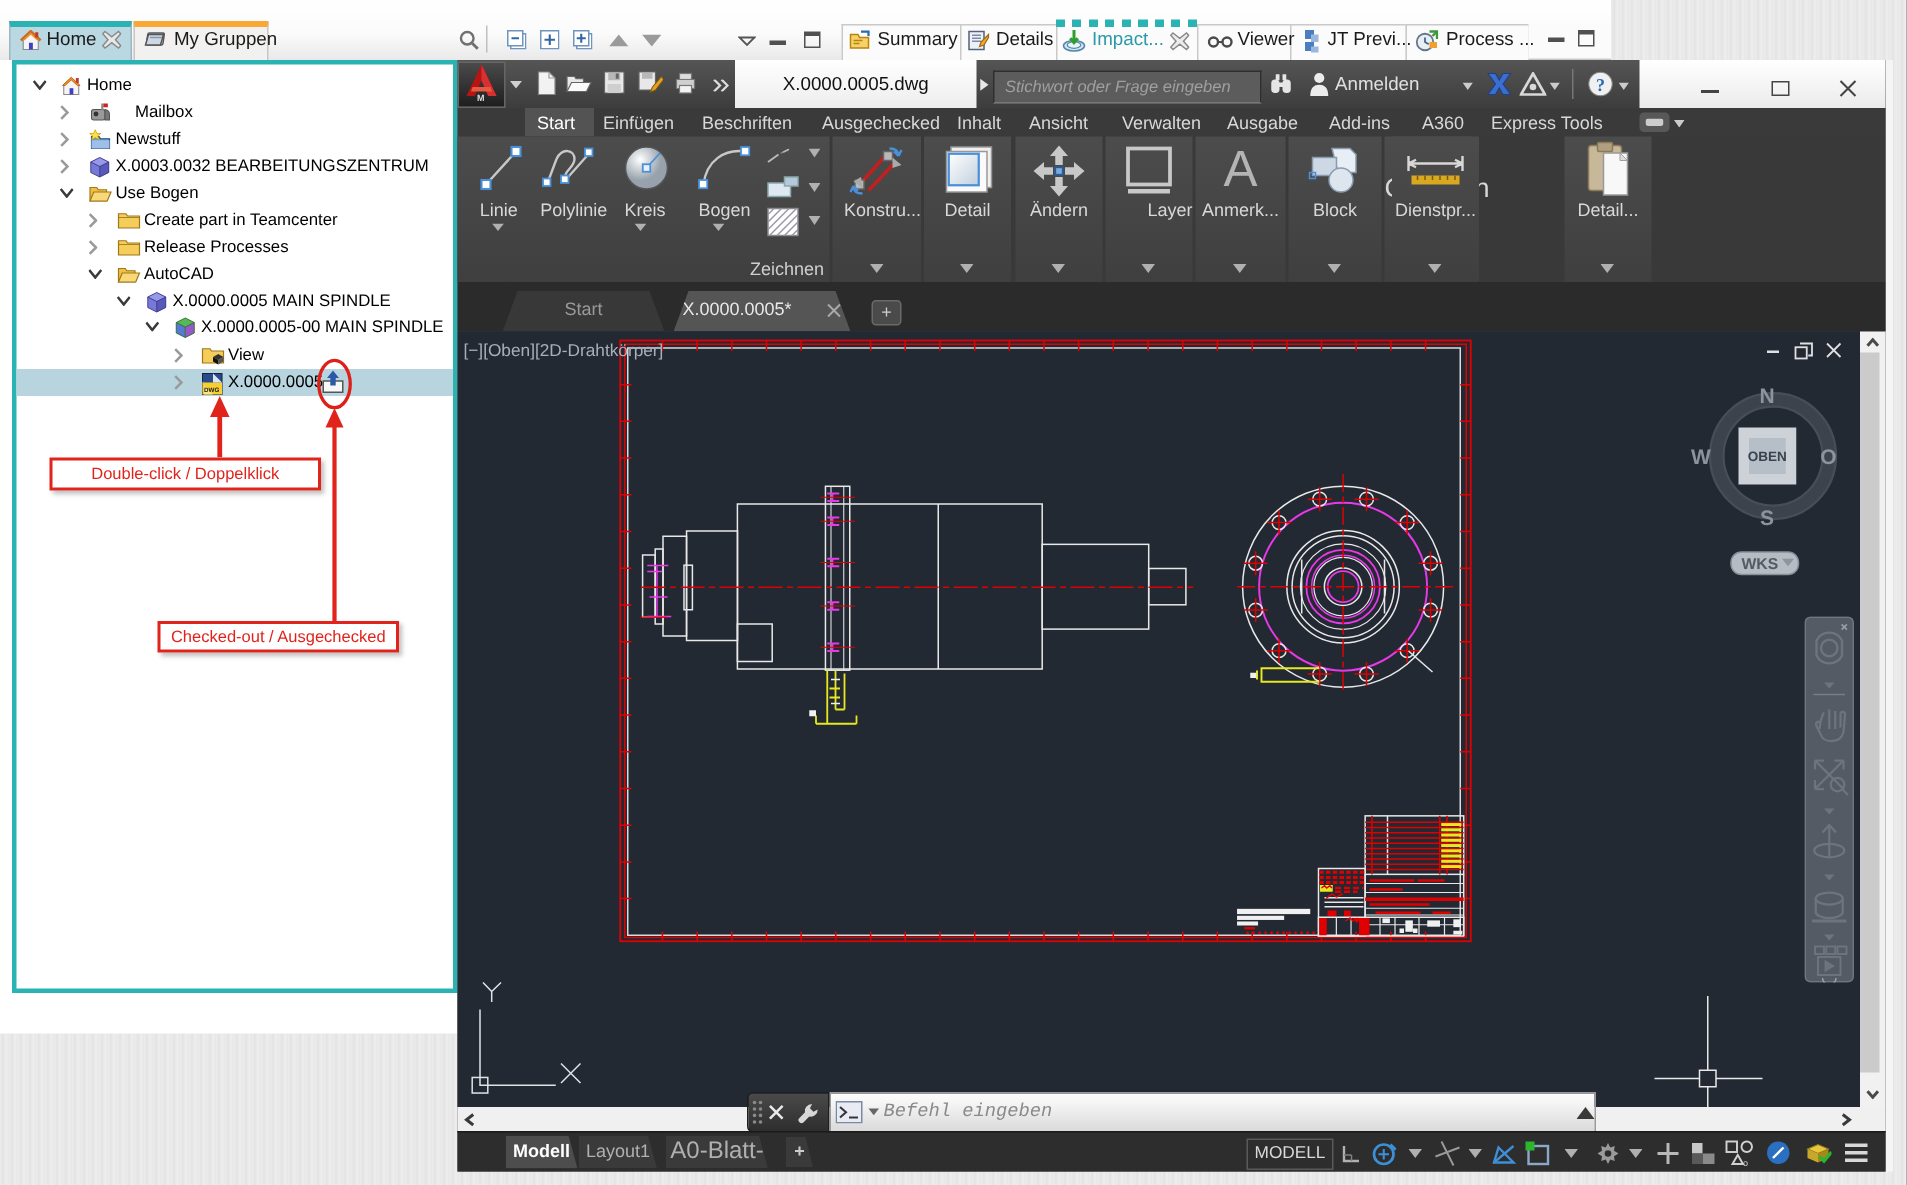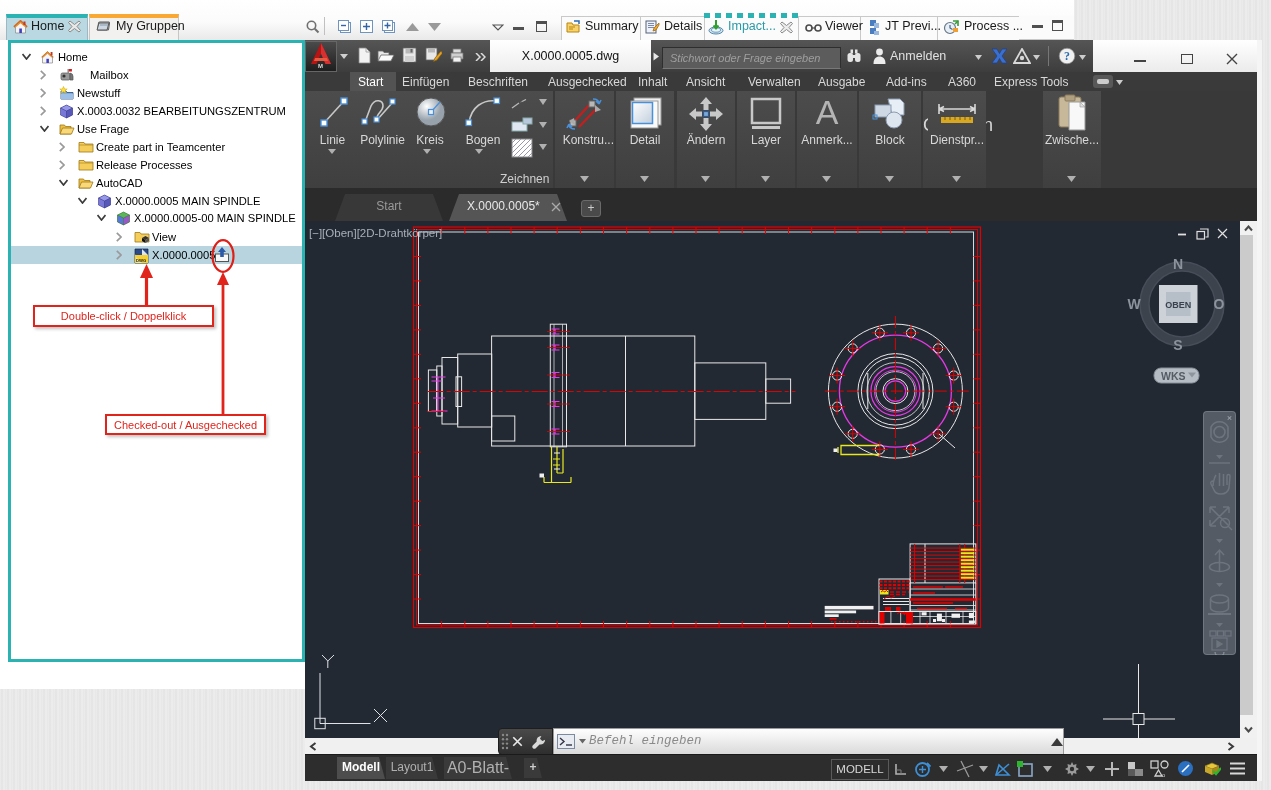--- a/index.html
+++ b/index.html
@@ -178,21 +178,21 @@
       <span style="position:absolute;left:77px">X.0003.0032 BEARBEITUNGSZENTRUM</span>
     </div>
 <div class="tree-row" style="left:0;top:120.0px;width:300px">
       <svg class="tic" style="left:40px;top:5px" width="9" height="7" viewBox="0 0 9 7">
         <path d="M0.5 1 L4.5 6 L8.5 1" fill="none" stroke="#3a3a3a" stroke-width="1.7"></path>
       </svg>
       <span class="tic" style="left:59px"><svg width="16" height="14" viewBox="0 0 16 14">
           <path d="M1 3 L1 12 L12 12 L12 4.5 L6.5 4.5 L5.5 3 Z" fill="#f0c040" stroke="#a07818" stroke-width=".8"></path>
           <path d="M3.5 6 L15 6 L12.5 12 L1 12 Z" fill="#f8d878" stroke="#a07818" stroke-width=".8"></path>
         </svg></span>
-      <span style="position:absolute;left:77px">Use Frage</span>
+      <span style="position:absolute;left:77px">Use Bogen</span>
     </div>
 <div class="tree-row" style="left:0;top:138.0px;width:300px">
       <svg class="tic" style="left:59px;top:4px" width="6" height="10" viewBox="0 0 6 10">
         <path d="M0.8 0.8 L5 5 L0.8 9.2" fill="none" stroke="#9a9a9a" stroke-width="1.7"></path>
       </svg>
       <span class="tic" style="left:78px"><svg width="16" height="14" viewBox="0 0 16 14">
           <path d="M1 2.5 L6 2.5 L7 4 L15 4 L15 12 L1 12 Z" fill="#f5cd5a" stroke="#a07818" stroke-width=".8"></path>
           <path d="M1 5 L15 5" stroke="#a07818" stroke-width=".6"></path>
         </svg></span>
       <span style="position:absolute;left:96px">Create part in Teamcenter</span>
@@ -509,21 +509,21 @@
 <div class="a" style="left:0;top:42px;width:58px;text-align:center;font-size:12px;color:#d8d8d8">Ändern</div>
 <svg class="a" style="left:24px;top:85px" width="9" height="6" viewBox="0 0 9 6">
         <path d="M0 0 L9 0 L4.5 6 Z" fill="#b0b0b0"></path>
       </svg>
 </div>
 <div class="a" style="left:737px;top:91px;width:58px;height:97px;background:linear-gradient(180deg,#4c4c4c,#3f3f3f)">
 <svg class="a" style="left:11px;top:6px" width="36" height="34" viewBox="0 0 36 34">
         <rect x="4" y="2" width="28" height="24" fill="none" stroke="#c8c8c8" stroke-width="2.5"></rect>
         <rect x="4" y="29" width="28" height="3" fill="#c8c8c8"></rect>
       </svg>
-<div class="a" style="left:0;top:42px;width:58px;text-align:center;font-size:12px;color:#d8d8d8">Layer</div>
+<div class="a" style="left:0;top:42px;width:58px;text-align:right;font-size:12px;color:#d8d8d8">Layer</div>
 <svg class="a" style="left:24px;top:85px" width="9" height="6" viewBox="0 0 9 6">
         <path d="M0 0 L9 0 L4.5 6 Z" fill="#b0b0b0"></path>
       </svg>
 </div>
 <div class="a" style="left:797px;top:91px;width:60px;height:97px;background:linear-gradient(180deg,#4c4c4c,#3f3f3f)">
 <svg class="a" style="left:11px;top:2px" width="38" height="38" viewBox="0 0 38 38">
         <text x="19" y="31" text-anchor="middle" font-size="34" fill="#b4b4b4" font-family="Liberation Sans">A</text>
       </svg>
 <div class="a" style="left:0;top:42px;width:60px;text-align:center;font-size:12px;color:#d8d8d8">Anmerk...</div>
 <svg class="a" style="left:25px;top:85px" width="9" height="6" viewBox="0 0 9 6">
@@ -565,30 +565,30 @@
         <path d="M0 0 L9 0 L4.5 6 Z" fill="#b0b0b0"></path>
       </svg>
 </div>
 <div class="a" style="left:1043px;top:91px;width:58px;height:97px;background:linear-gradient(180deg,#4c4c4c,#3f3f3f)">
 <svg class="a" style="left:12px;top:3px" width="34" height="38" viewBox="0 0 34 38">
         <rect x="4" y="3" width="22" height="30" rx="2" fill="#c8b89a" stroke="#8a7a5a"></rect>
         <rect x="10" y="1" width="10" height="6" rx="1" fill="#b0a080" stroke="#8a7a5a"></rect>
         <path d="M14 8 L30 8 L30 36 L14 36 Z" fill="#f8f8f8" stroke="#999"></path>
         <path d="M25 8 L30 13 L25 13 Z" fill="#ddd" stroke="#999" stroke-width=".6"></path>
       </svg>
-<div class="a" style="left:0;top:42px;width:58px;text-align:center;font-size:12px;color:#d8d8d8">Zwische...</div>
+<div class="a" style="left:0;top:42px;width:58px;text-align:center;font-size:12px;color:#d8d8d8">Detail...</div>
 <svg class="a" style="left:24px;top:85px" width="9" height="6" viewBox="0 0 9 6">
         <path d="M0 0 L9 0 L4.5 6 Z" fill="#b0b0b0"></path>
       </svg>
 </div>
 </div>
 
 <div class="a" style="left:305px;top:188px;width:952px;height:33px;background:#2b2b2b"></div>
 <div class="a" style="left:335px;top:194px;width:108px;height:27px;background:#383838;clip-path:polygon(10px 0,98px 0,108px 100%,0 100%);color:#9a9a9a;font-size:12px;text-align:center;line-height:25px">Start</div>
-<div class="a" style="left:449px;top:194px;width:118px;height:27px;background:#555555;clip-path:polygon(10px 0,108px 0,118px 100%,0 100%);color:#e8e8e8;font-size:12px;line-height:25px"><span style="margin-left:18px">X.0000.0005*</span></div>
+<div class="a" style="left:449px;top:194px;width:118px;height:27px;background:#555555;clip-path:polygon(10px 0,108px 0,118px 100%,0 100%);color:#e8e8e8;font-size:12px;line-height:25px"><span style="margin-left:6px">X.0000.0005*</span></div>
 <svg class="a" style="left:551px;top:202px" width="10" height="10" viewBox="0 0 10 10">
     <path d="M1 1 L9 9 M9 1 L1 9" stroke="#aaa" stroke-width="1.3"></path>
   </svg>
 <div class="a" style="left:581px;top:200px;width:20px;height:17px;background:#4a4a4a;border:1px solid #6a6a6a;border-radius:3px;color:#ccc;font-size:12px;text-align:center;line-height:15px">+</div>
 
 <div class="a" style="left:305px;top:221px;width:935px;height:517px;background:#232933"></div>
 <svg class="a" style="left:305px;top:221px" width="935" height="520" viewBox="0 0 935 520">
 <rect x="108.5" y="6" width="567" height="400.5" fill="none" stroke="#e00000" stroke-width="1.2"></rect>
 <rect x="111.5" y="8.5" width="561" height="395.5" fill="none" stroke="#e00000" stroke-width="1"></rect>
 <rect x="113.5" y="11" width="555" height="391.5" fill="none" stroke="#d8dce0" stroke-width="1"></rect>

